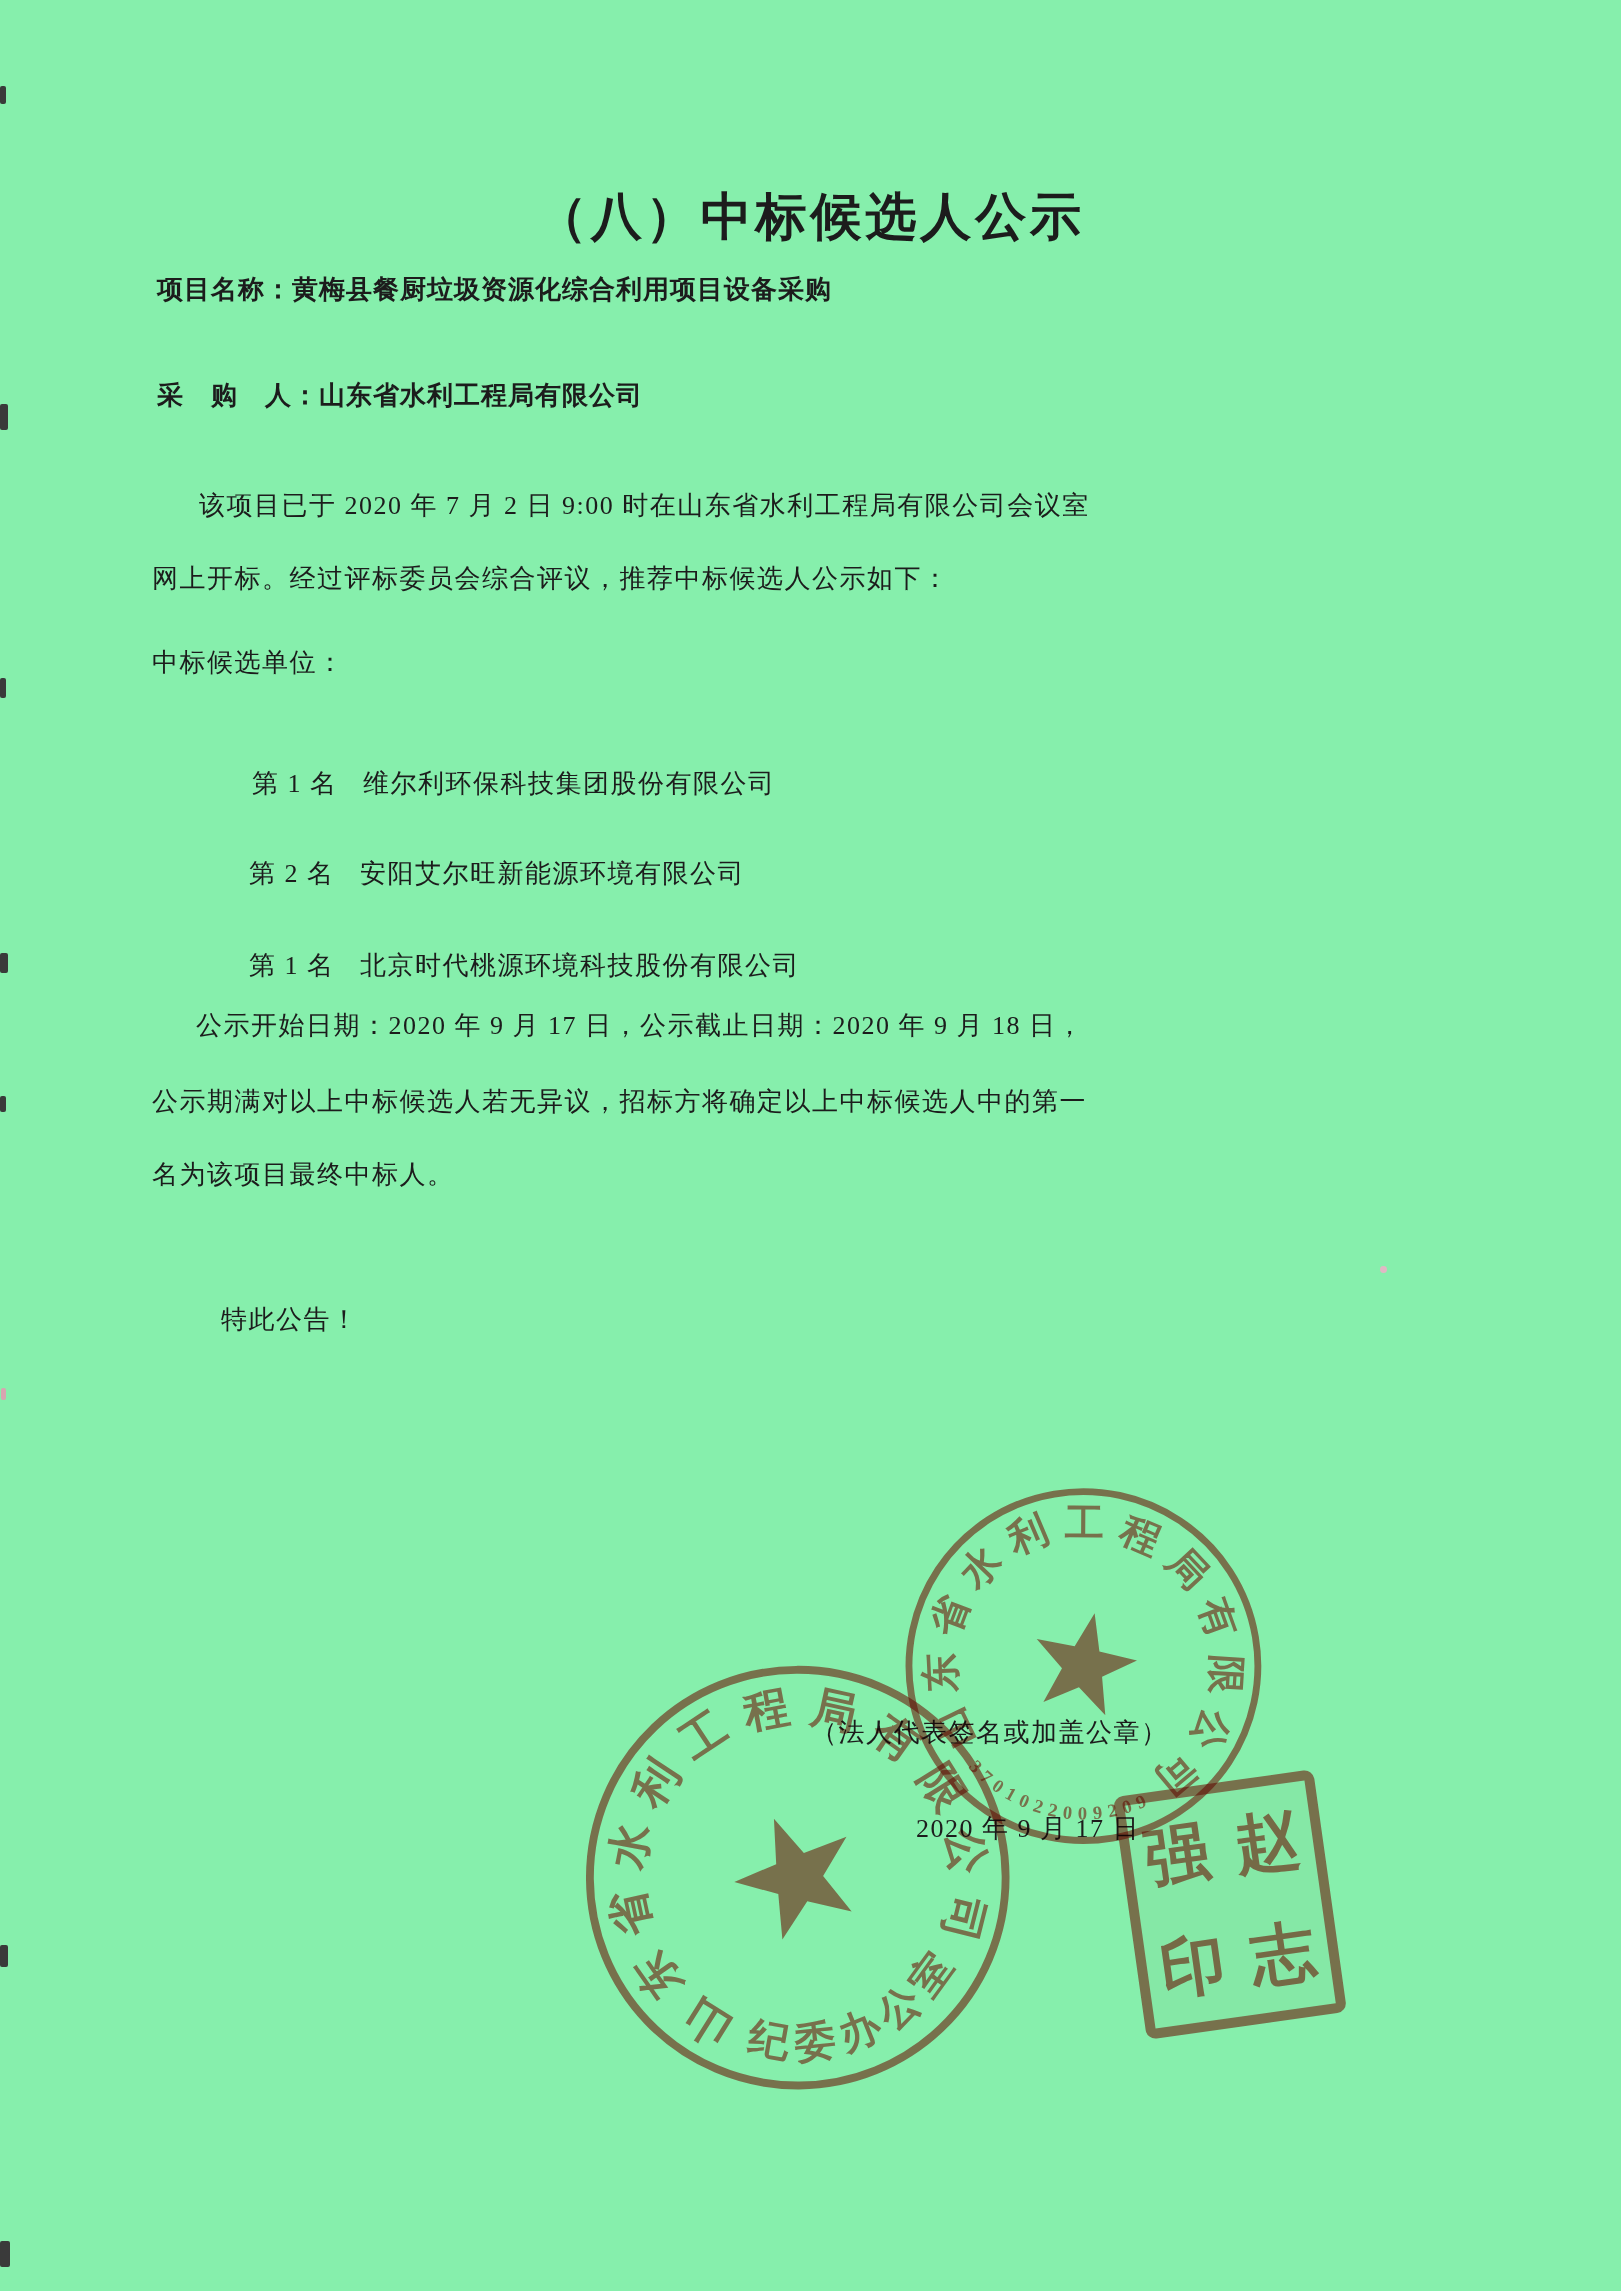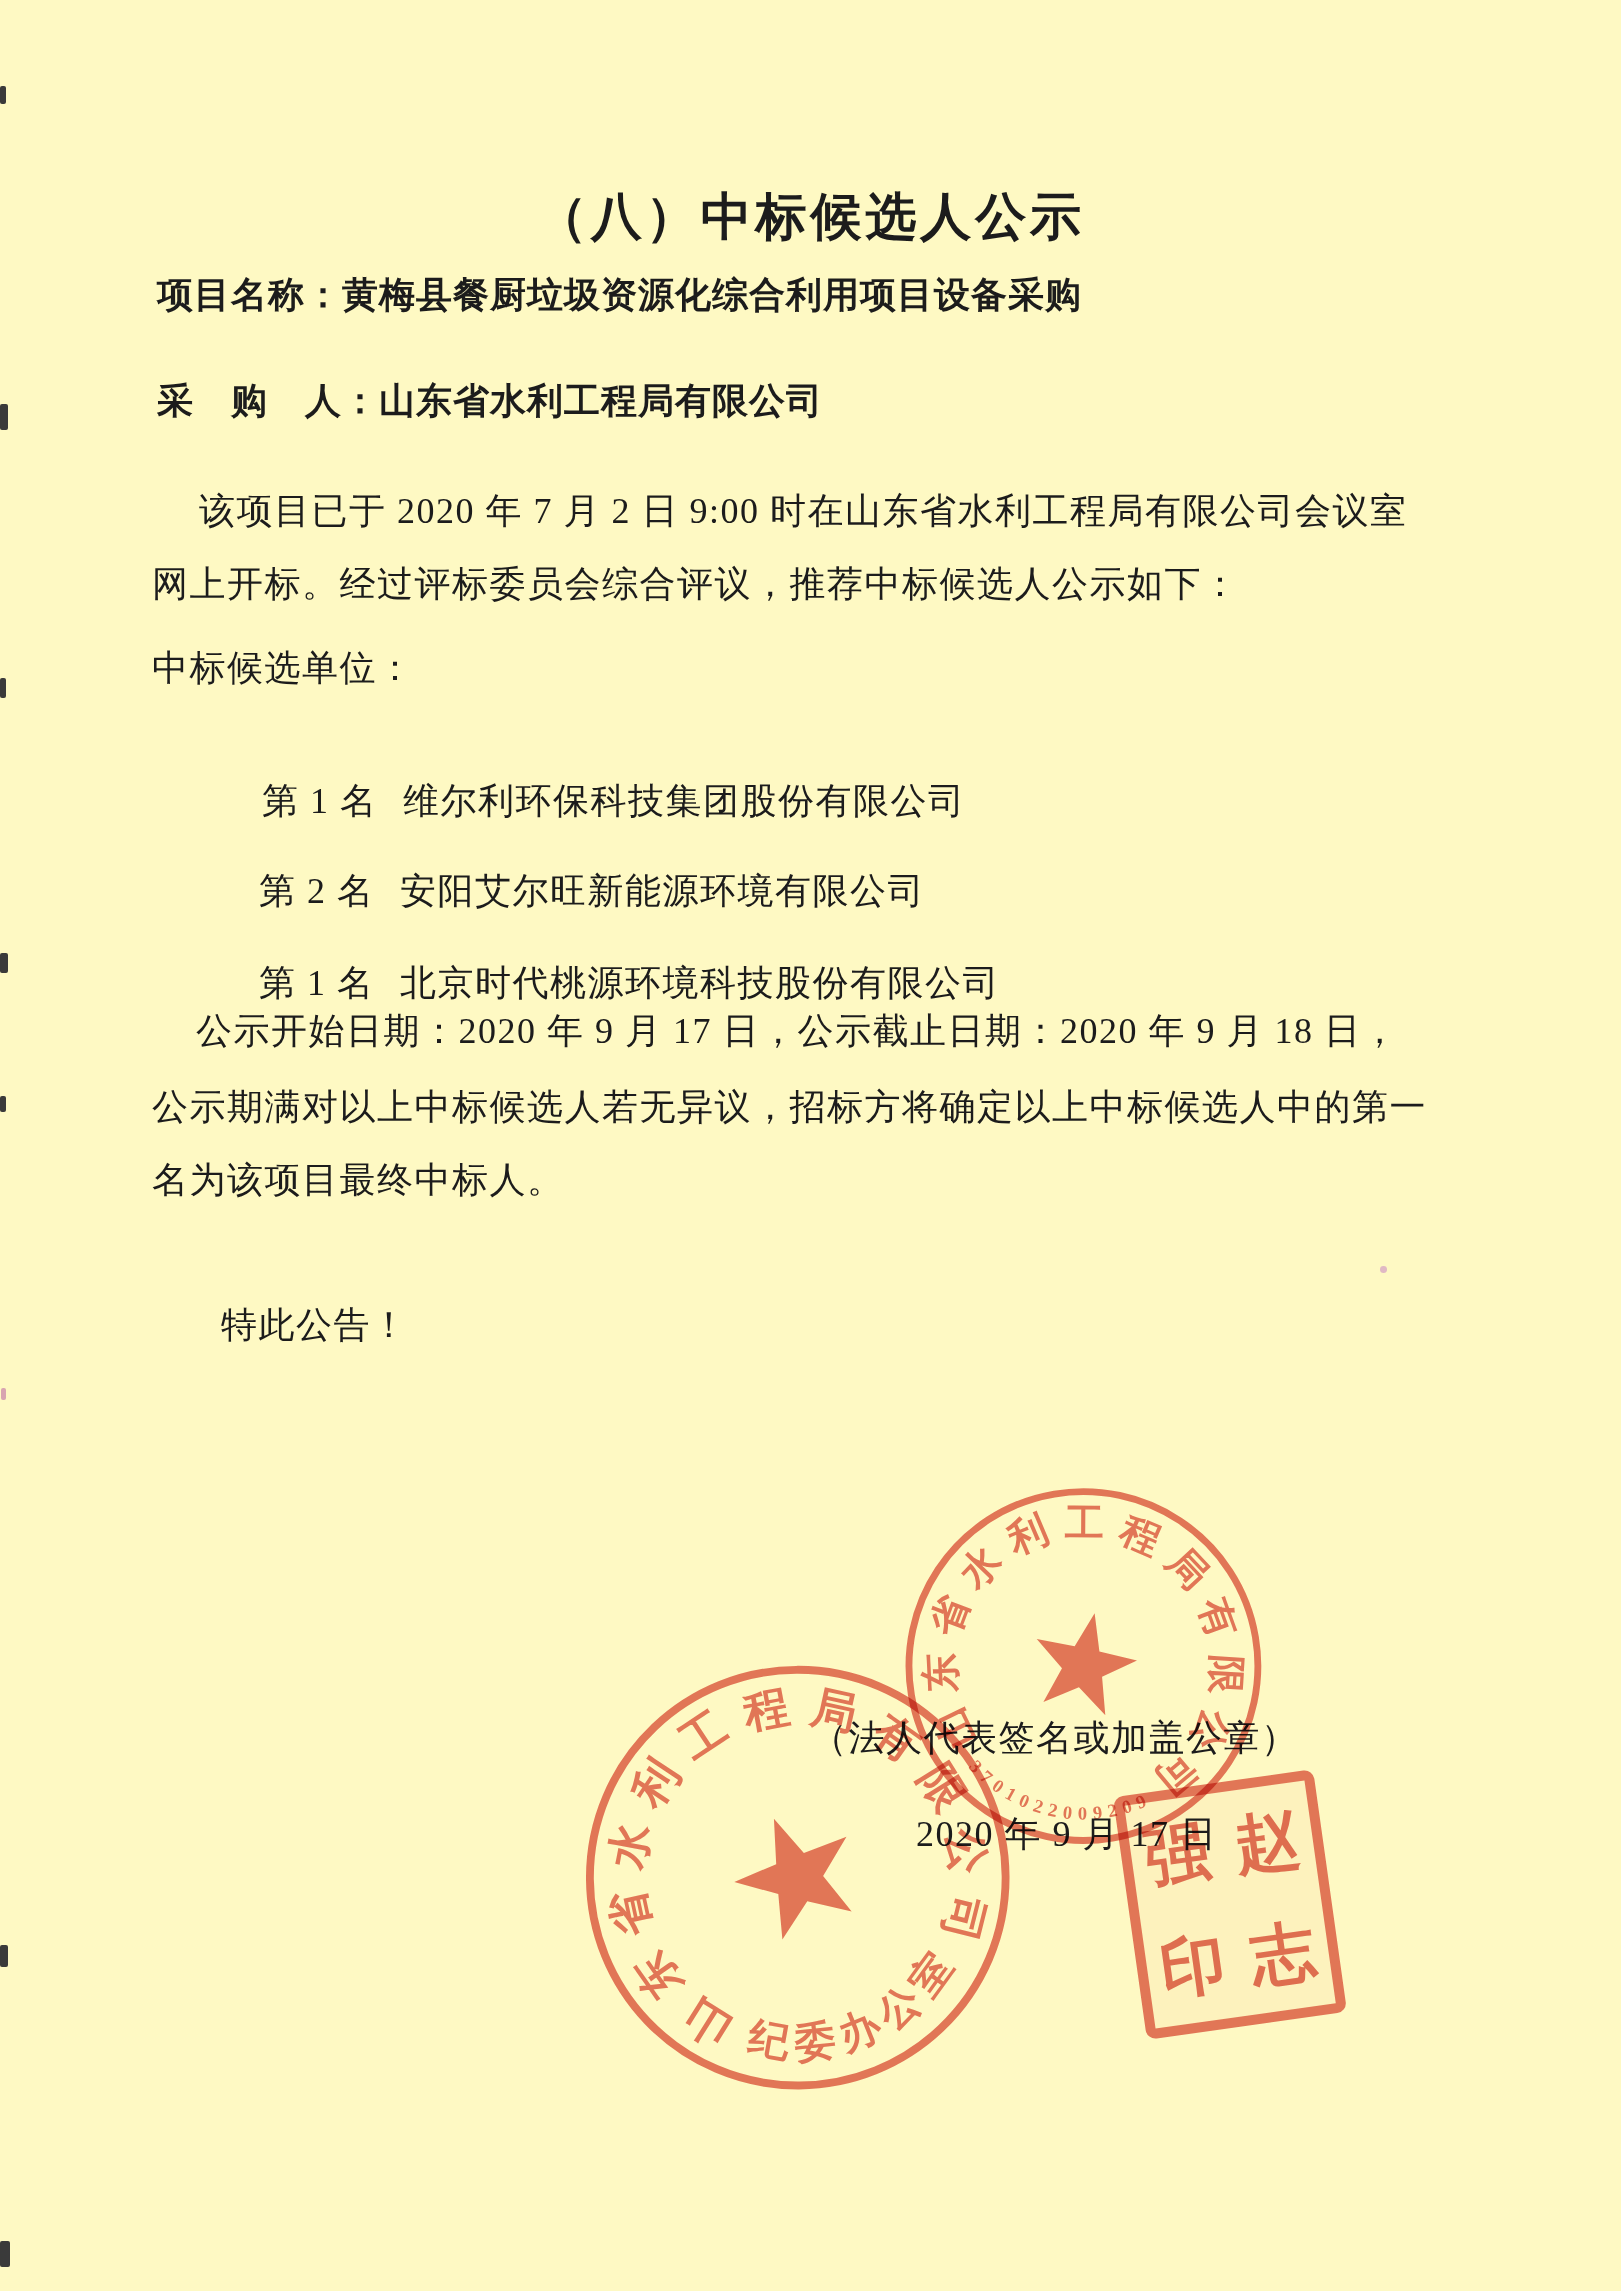--- a/index.html
+++ b/index.html
@@ -1,26 +1,26 @@
 <!DOCTYPE html>
 <html><head>
 <meta charset="utf-8">
 <style>
   html,body{margin:0;padding:0;background:#888;}
   .page{
     position:relative;width:1621px;height:2292px;margin:0 auto;
-    background:#fef9c3;overflow:hidden;
+    background:#86efac;overflow:hidden;
     font-family:"Liberation Serif","DejaVu Serif",serif;color:#1c1c1c;
   }
   .title{
     position:absolute;left:0;right:0;top:149px;text-align:center;
     font-family:"Liberation Sans","DejaVu Sans",sans-serif;
     font-weight:bold;font-size:51px;letter-spacing:3.9px;
   }
-  .line{position:absolute;font-size:36px;letter-spacing:1.5px;white-space:pre;line-height:1.2;}
+  .line{position:absolute;font-size:26px;letter-spacing:1.5px;white-space:pre;line-height:1.2;}
   .label-line{font-weight:bold;letter-spacing:1px;}
   .cand .rank{margin-right:25.5px;}
   
   .seal{position:absolute;mix-blend-mode:multiply;opacity:.88;}
   .seal svg text{font-family:"Liberation Serif","DejaVu Serif",serif;font-weight:bold;}
   .name-seal{
     position:absolute;left:1129px;top:1782px;width:182px;height:225px;
     border:10.8px solid rgba(216,75,62,.82);border-radius:9.8px;
     transform:rotate(-8deg);display:grid;grid-template-columns:1fr 1fr;grid-template-rows:1fr 1fr;
     mix-blend-mode:multiply;opacity:.9;background:rgba(230,120,105,.06);

